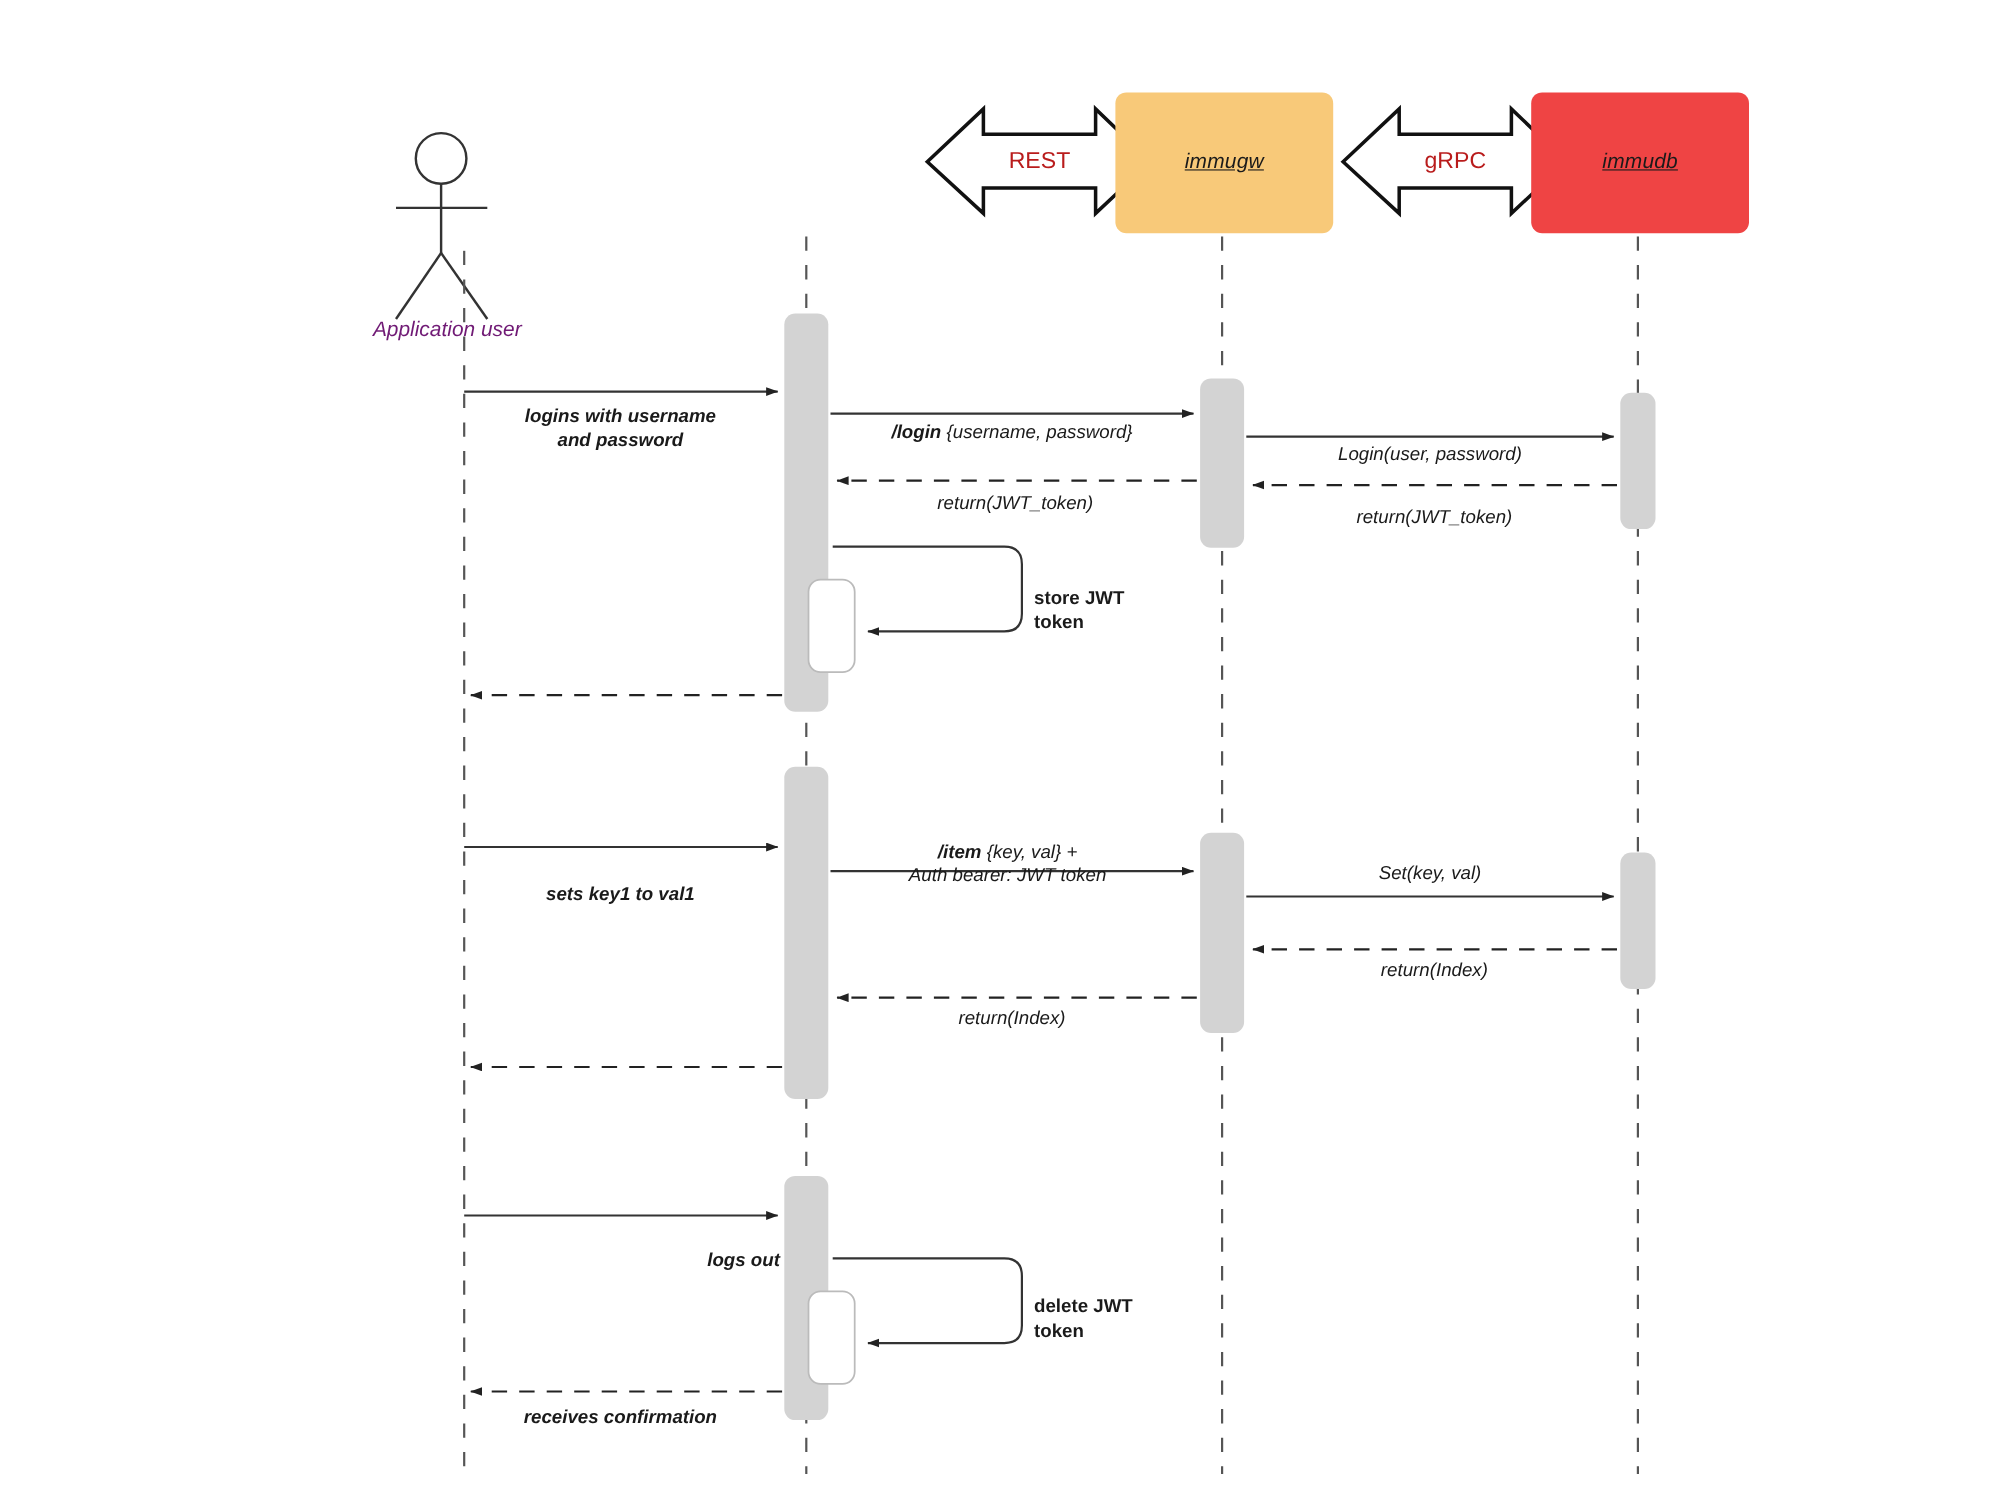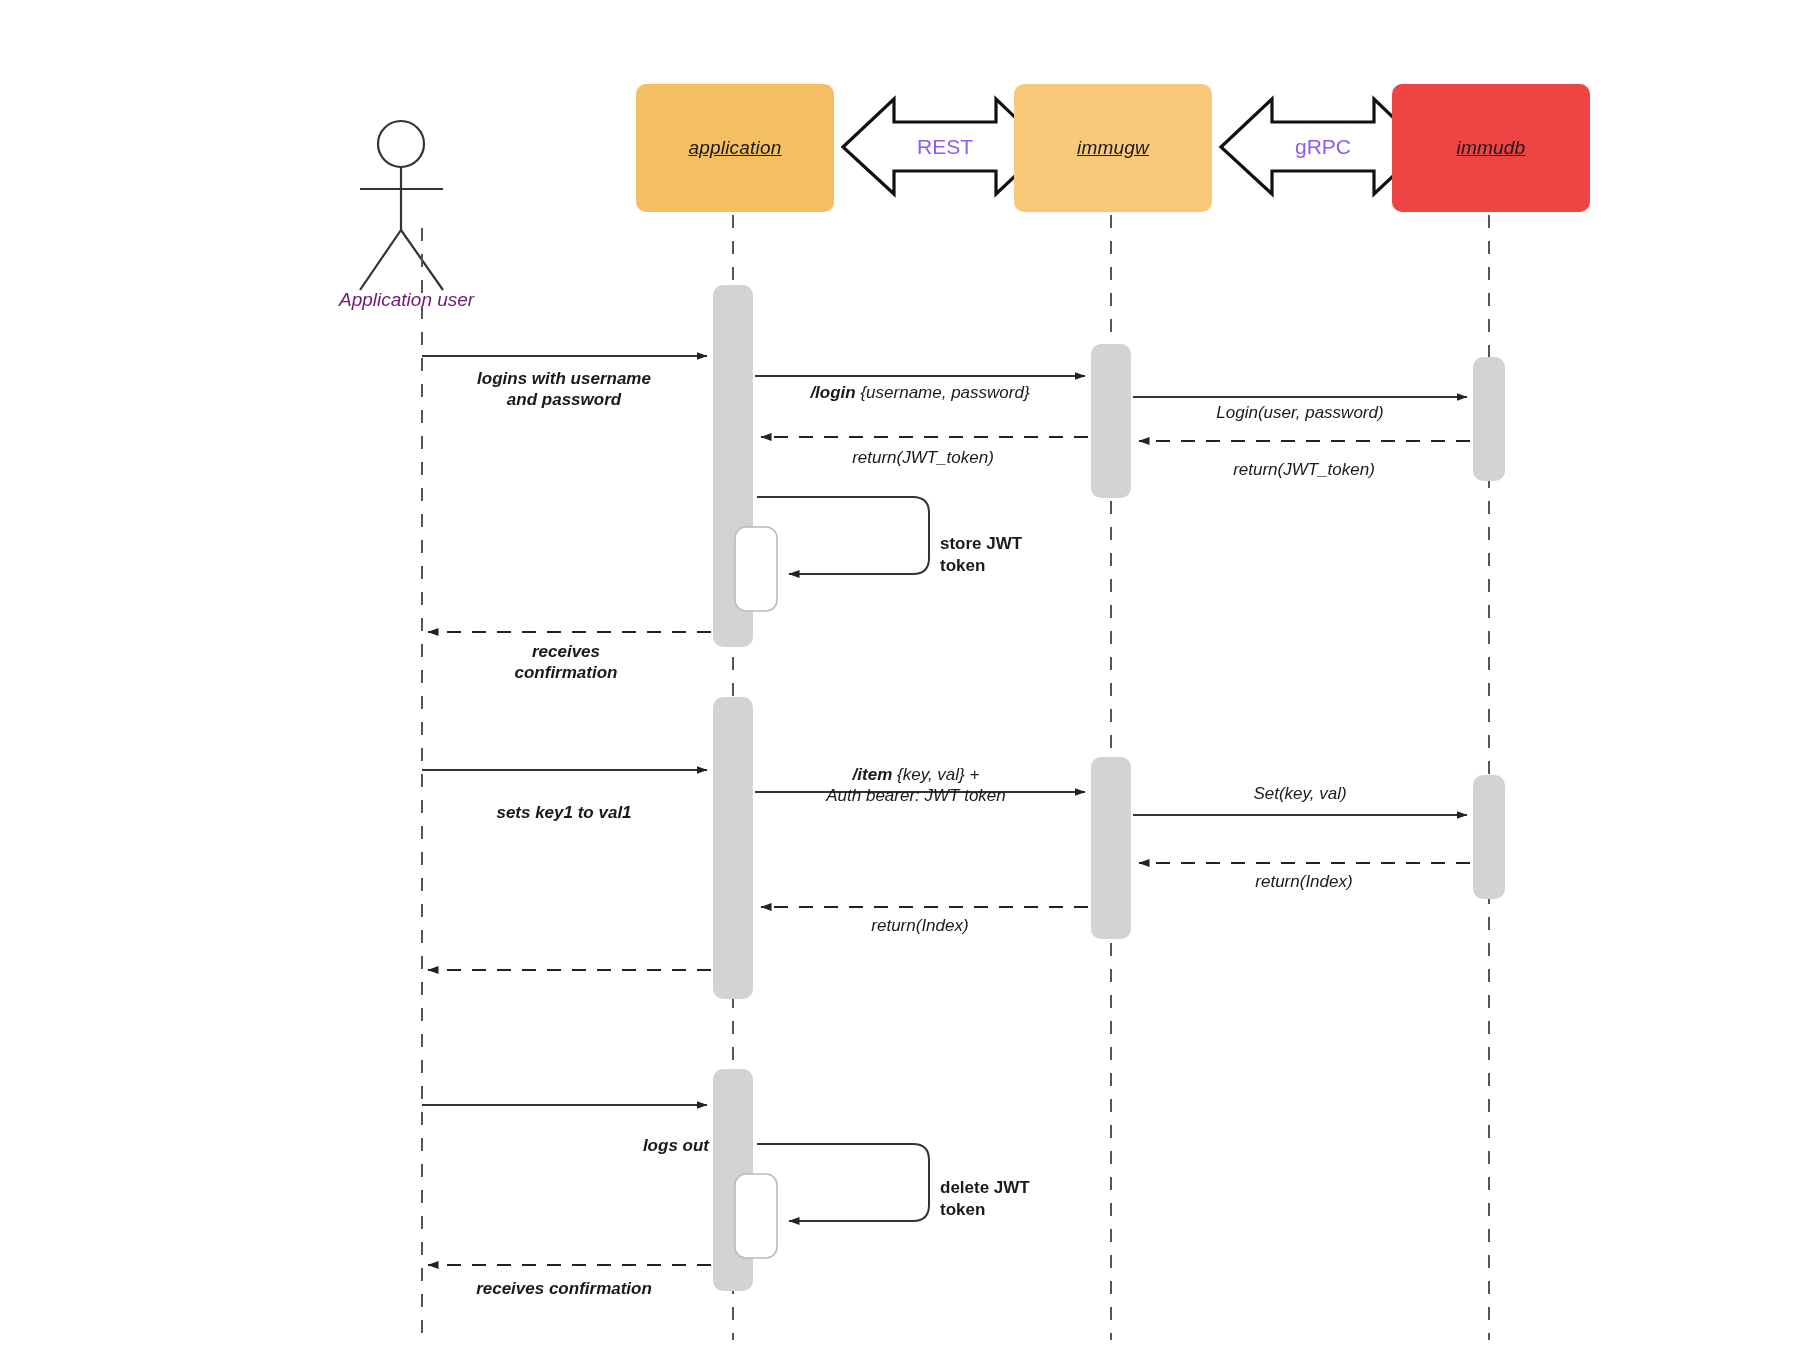--- a/index.html
+++ b/index.html
@@ -36,21 +36,21 @@
     font-style: italic;
     font-size: 19px;
     color: #1a1a1a;
     text-decoration: underline;
     letter-spacing: 0.2px;
   }
   .proto-label {
     position: absolute;
     font-family: "Liberation Sans", sans-serif;
     font-size: 21px;
-    color: #8b5cf6;
+    color: #b91c1c;
     text-align: center;
   }
   .actor-label {
     position: absolute;
     font-family: "Liberation Sans", sans-serif;
     font-style: italic;
     font-size: 19px;
     color: #701a75;
     white-space: nowrap;
   }
@@ -157,23 +157,20 @@
     <line x1="422" y1="1105" x2="707" y2="1105" stroke="#333333" stroke-width="2" marker-end="url(#arrowSolid)"></line>
 
     <path d="M757,1144 L913,1144 Q929,1144 929,1160 L929,1205 Q929,1221 913,1221 L789,1221" stroke="#333333" stroke-width="2" fill="none" marker-end="url(#arrowSolidL)"></path>
 
     <line x1="711" y1="1265" x2="428" y2="1265" stroke="#222222" stroke-width="2" stroke-dasharray="14,11" marker-end="url(#arrowSolidL)"></line>
 
     <path d="M843,147 L894,99 L894,122 L996,122 L996,99 L1046,147 L996,194 L996,171 L894,171 L894,194 Z" fill="#FFFFFF" stroke="#111111" stroke-width="3.2" stroke-linejoin="miter"></path>
     <path d="M1221,147 L1272,99 L1272,122 L1374,122 L1374,99 L1424,147 L1374,194 L1374,171 L1272,171 L1272,194 Z" fill="#FFFFFF" stroke="#111111" stroke-width="3.2" stroke-linejoin="miter"></path>
   </svg>
 
-  <div class="hdr-box" style="left:636px; top:84px; width:198px; height:128px; background:#F4BE62;">
-    <span class="hdr-label">application</span>
-  </div>
 
   <div class="hdr-box" style="left:1014px; top:84px; width:198px; height:128px; background:#F8C979;">
     <span class="hdr-label">immugw</span>
   </div>
 
   <div class="hdr-box" style="left:1392px; top:84px; width:198px; height:128px; background:#ef4444;">
     <span class="hdr-label">immudb</span>
   </div>
 
   <div class="proto-label" style="left:890px; top:135px; width:110px;">REST</div>
@@ -188,22 +185,20 @@
 
   <div class="msg ret" style="left:1110px; top:402px; width:380px;">Login(user, password)</div>
 
   <div class="msg ret" style="left:1114px; top:459px; width:380px;">return(JWT_token)</div>
 
   <div class="msg ret" style="left:733px; top:447px; width:380px;">return(JWT_token)</div>
 
   <div class="msg note" style="left: 940px; top: 495px; width: 230px; white-space: pre-line; margin-top: 38px;">store JWT
 token</div>
 
-  <div class="msg user" style="left: 421px; top: 641px; width: 290px; white-space: pre-line;">receives
-confirmation</div>
 
   <div class="msg user" style="left:419px; top:802px; width:290px;">sets key1 to val1</div>
 
   <div class="msg api" style="left: 726px; top: 764px; width: 380px; white-space: pre-line;"><b>/item</b><span> {key, val} +
 Auth bearer: JWT token</span></div>
 
   <div class="msg ret" style="left:1110px; top:783px; width:380px;">Set(key, val)</div>
 
   <div class="msg ret" style="left:1114px; top:871px; width:380px;">return(Index)</div>
 

